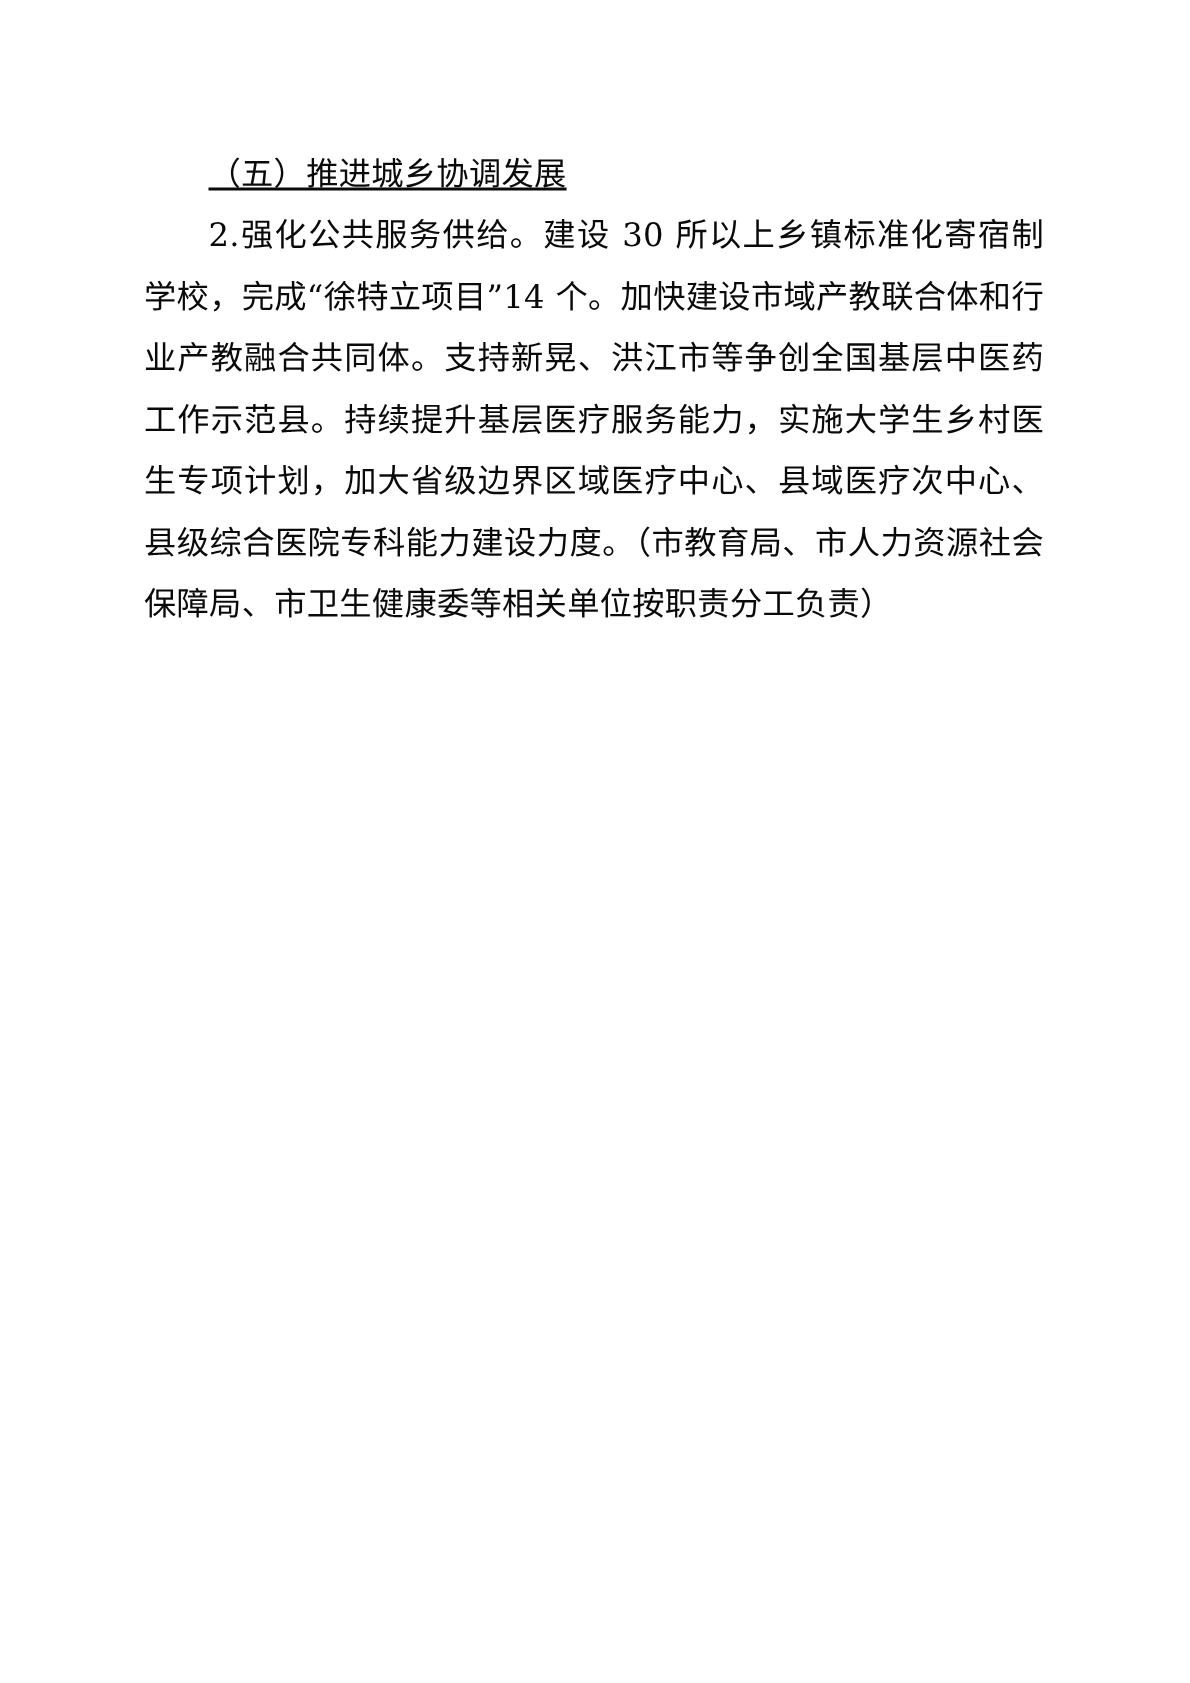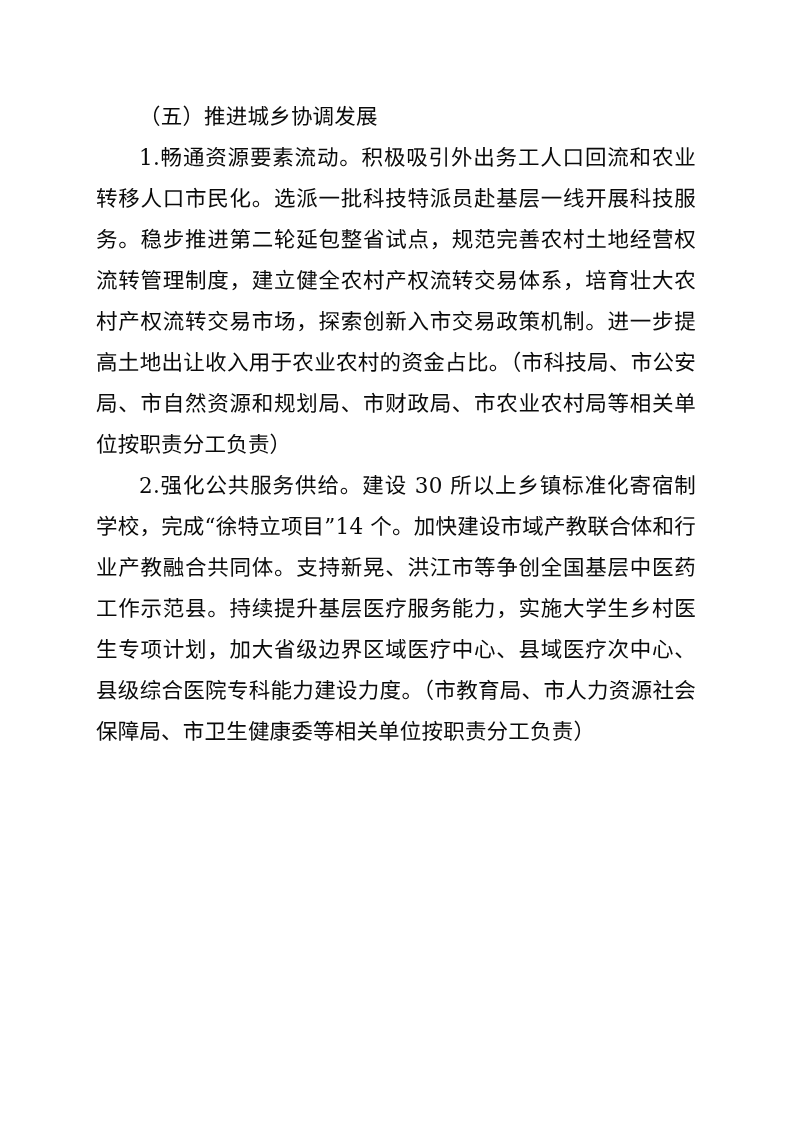--- a/index.html
+++ b/index.html
@@ -36,29 +36,28 @@
     text-justify: inter-ideograph;
     margin: 0 0 0 0;
     text-indent: 2em;
     word-break: break-all;
     color: #0a0a0a;
   }
   .para + .para {
     margin-top: 0px;
   }
   
-  .p-heading { text-indent: 2em; }
+  .p-heading { text-indent: 2em; text-decoration: underline; }
 </style>
 </head>
 <body>
 
 <div class="page">
   <div class="content">
 
     <p class="para p-heading">（五）推进城乡协调发展</p>
 
-    <p class="para">1.畅通资源要素流动。积极吸引外出务工人口回流和农业转移人口市民化。选派一批科技特派员赴基层一线开展科技服务。稳步推进第二轮延包整省试点，规范完善农村土地经营权流转管理制度，建立健全农村产权流转交易体系，培育壮大农村产权流转交易市场，探索创新入市交易政策机制。进一步提高土地出让收入用于农业农村的资金占比。（市科技局、市公安局、市自然资源和规划局、市财政局、市农业农村局等相关单位按职责分工负责）</p>
 
     <p class="para">2.强化公共服务供给。建设 30 所以上乡镇标准化寄宿制学校，完成“徐特立项目”14 个。加快建设市域产教联合体和行业产教融合共同体。支持新晃、洪江市等争创全国基层中医药工作示范县。持续提升基层医疗服务能力，实施大学生乡村医生专项计划，加大省级边界区域医疗中心、县域医疗次中心、县级综合医院专科能力建设力度。（市教育局、市人力资源社会保障局、市卫生健康委等相关单位按职责分工负责）</p>
 
 
   </div>
 </div>
 
 </body></html>

